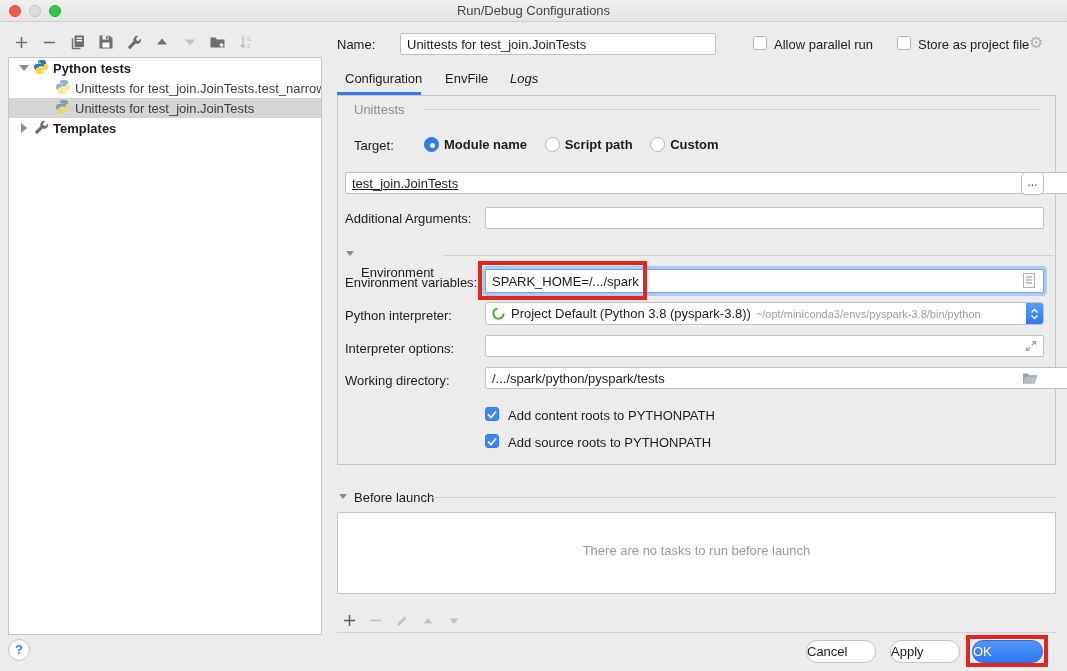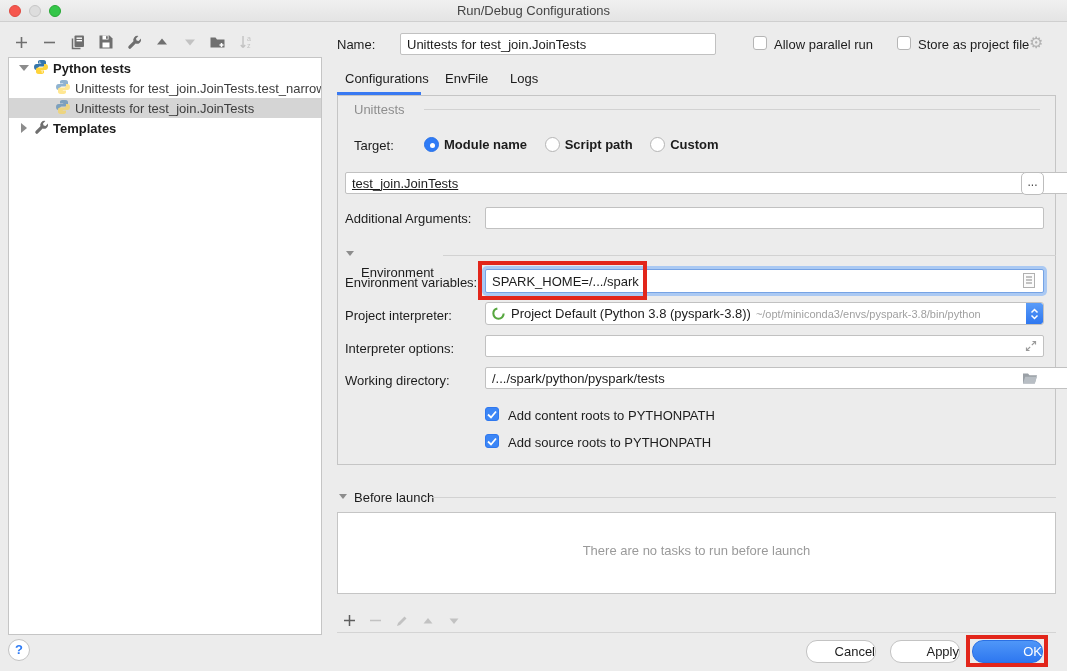--- a/index.html
+++ b/index.html
@@ -105,21 +105,21 @@
 
   
   .help {
     position:absolute; left:8px; top:639px; width:22px; height:22px; border-radius:50%;
     background:#fff; border:1px solid #c3c3c3; color:#2f7cf5; font-weight:bold;
     text-align:center; line-height:20px; font-size:13px;
   }
   .btn {
     position:absolute; top:640px; height:23px; border-radius:11px; border:1px solid #c3c3c3;
     background:#ffffff; font-family:"Liberation Sans", sans-serif; font-size:13px;
-    color:#1c1c1c; text-align:right; line-height:21px;
+    color:#1c1c1c; text-align:left; line-height:21px;
   }
   .btn.primary { background:linear-gradient(#4f97f8,#2e77f0); border-color:#2a70e4; color:#fff; }
 </style>
 </head>
 <body>
 
 <div class="window">
 
   <div class="titlebar">
     <span class="tl red"></span>
@@ -212,23 +212,23 @@
   </div>
 
   <span class="lab" style="left:337px; top:37px;">Name:</span>
   <input class="field" style="left: 400px; top: 33px; width: 316px;" value="Unittests for test_join.JoinTests">
   <span class="cb" style="left:753px; top:36px;"></span>
   <span class="lab" style="left:774px; top:37px;">Allow parallel run</span>
   <span class="cb" style="left:897px; top:36px;"></span>
   <span class="lab" style="left:918px; top:37px;">Store as project file</span>
   <span class="gear" style="left:1029px; top:35px;">⚙</span>
 
-  <span class="tab" style="left:345px;">Configurations</span>
+  <span class="tab" style="left:345px;">Configuration</span>
   <span class="tab" style="left:445px;">EnvFile</span>
-  <span class="tab" style="left:510px;">Logs</span>
+  <span class="tab" style="left:510px;font-style:italic;">Logs</span>
   <div class="tab-underline"></div>
 
   <div class="panel"></div>
 
   <span class="lab ghead" style="left:354px; top:102px;">Unittests</span>
   <div class="hline" style="left:424px; top:109px; width:616px;"></div>
 
   <span class="lab" style="left:354px; top:138px;">Target:</span>
   <span class="rgroup" style="left:424px;">
     <span class="ropt"><span class="radio sel"></span><span>Module name</span></span>
@@ -249,21 +249,21 @@
   <span class="lab" style="left:345px; top:275px;">Environment variables:</span>
   <input class="field focusfield" style="left: 485px; top: 269px; width: 559px; height: 24px;" value="SPARK_HOME=/.../spark">
   <span class="field-icon" style="left:1022px; top:272px;">
     <svg width="14" height="17" viewBox="0 0 14 17">
         <rect x="1.5" y="1.5" width="11" height="14" fill="#fbfbfb" stroke="#b0b0b0"></rect>
         <path d="M4 5h6M4 8h6M4 11h6" stroke="#8a8a8a" stroke-width="1.2"></path>
       </svg>
   </span>
   <div class="redbox" style="left:478px; top:261px; width:169px; height:39px;"></div>
 
-  <span class="lab" style="left:345px; top:308px;">Project interpreter:</span>
+  <span class="lab" style="left:345px; top:308px;">Python interpreter:</span>
   <div class="select">
     <svg width="15" height="15" viewBox="0 0 16 16">
         <circle cx="8" cy="8" r="5.5" fill="none" stroke="#57a73f" stroke-width="2.2" stroke-dasharray="24 10"></circle>
       </svg>
     <span class="txt">Project Default (Python 3.8 (pyspark-3.8))</span>
     <span class="path">~/opt/miniconda3/envs/pyspark-3.8/bin/python</span>
     <span class="stepper">
       <svg width="9" height="12" viewBox="0 0 9 12">
           <path d="M1.5 4.5L4.5 1.5 7.5 4.5M1.5 7.5L4.5 10.5 7.5 7.5" stroke="#fff" stroke-width="1.5" fill="none"></path>
         </svg>

